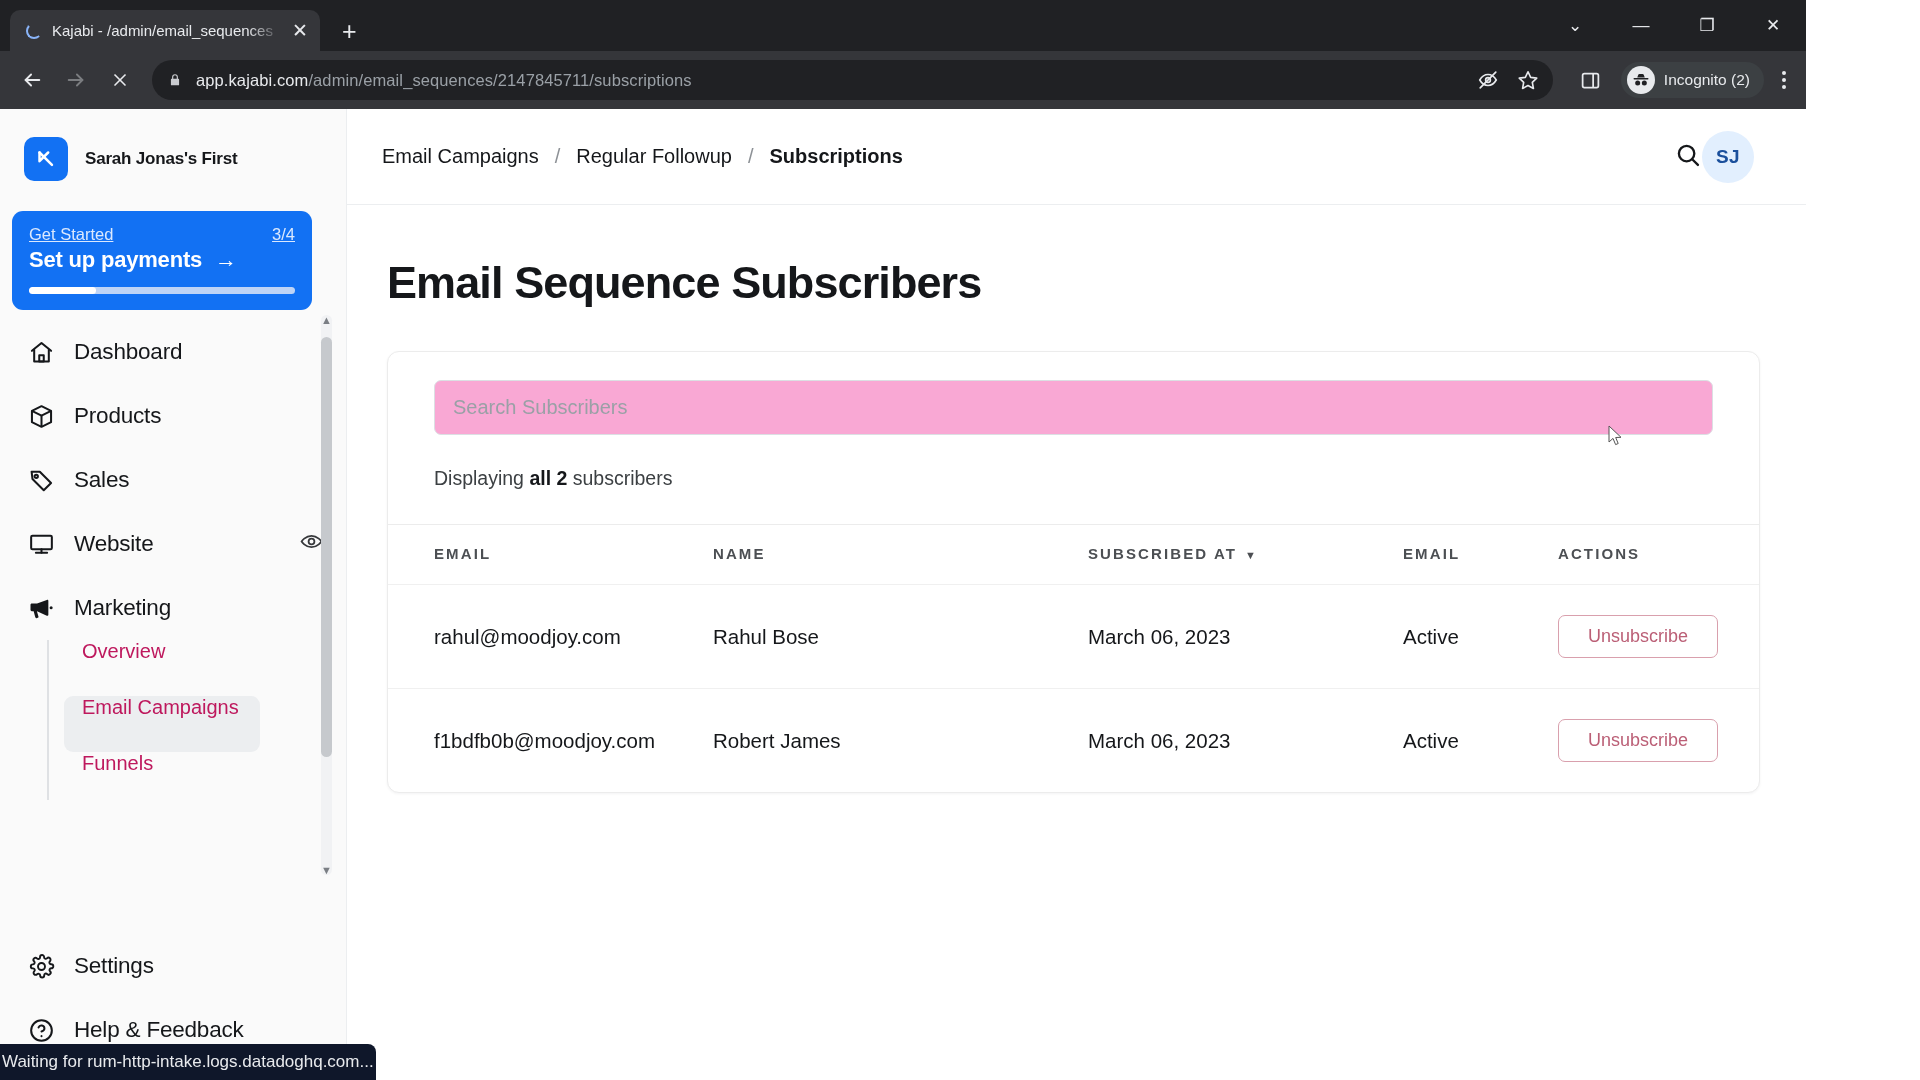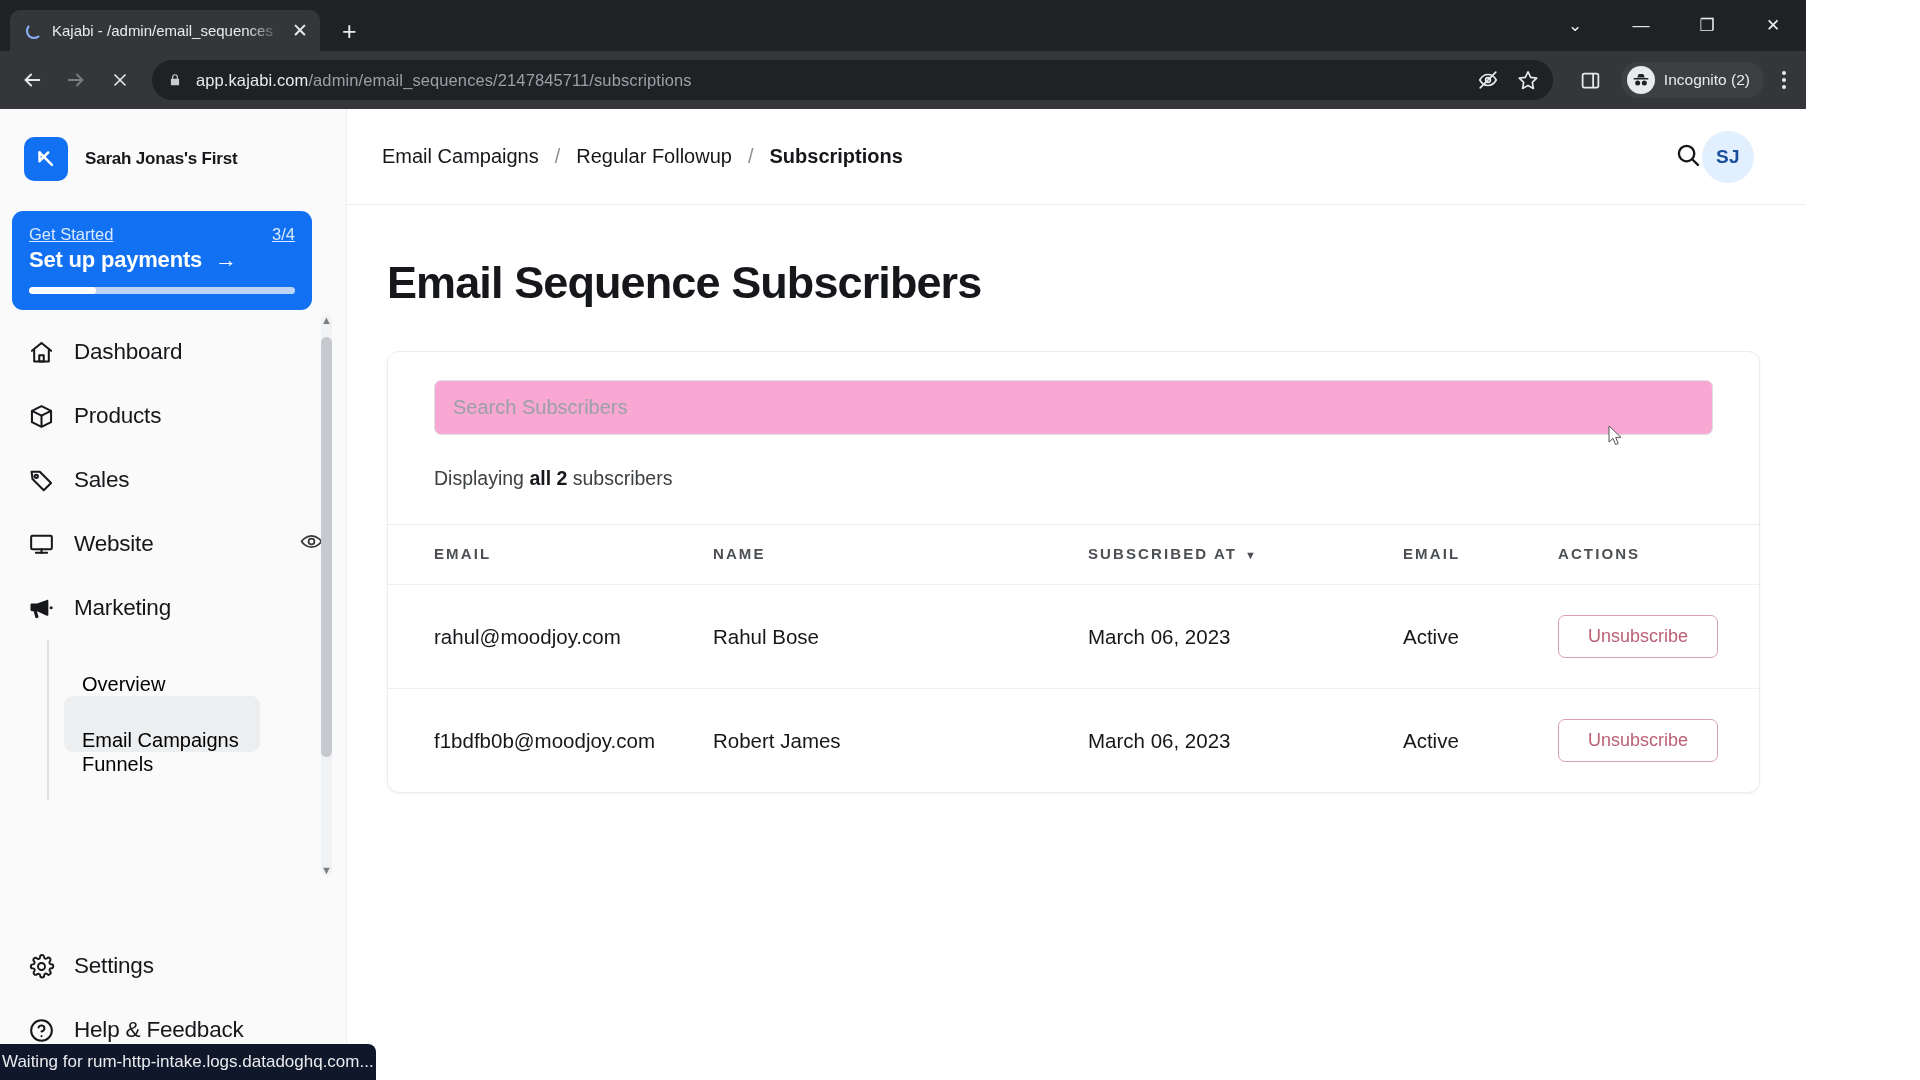--- a/index.html
+++ b/index.html
@@ -92,22 +92,22 @@
   .nav-item {
     display: flex; align-items: center; gap: 18px; height: 64px;
     padding-left: 26px; padding-right: 22px; color: #15171a; cursor: pointer;
     font-size: 22.5px; font-weight: 500; letter-spacing: -0.2px;
   }
   .nav-item .eye { margin-left: auto; opacity: .85; }
   .nav-ico { width: 30px; height: 30px; flex: 0 0 30px; display: flex; align-items: center; justify-content: center; }
   .subnav { position: relative; padding-left: 48px; }
   .subnav::before { content: ""; position: absolute; left: 47px; top: 0; bottom: -24px; width: 2px; background: #dfe1e4; }
   .sub-item {
-    display: flex; align-items: flex-end; height: 56px; margin-left: 16px; margin-right: 86px;
-    padding-left: 18px; border-radius: 9px; font-size: 20px; color: #000000; cursor: pointer;
+    display: flex; align-items: flex-start; height: 56px; margin-left: 16px; margin-right: 86px;
+    padding-left: 18px; border-radius: 9px; font-size: 20px; color: #be185d; cursor: pointer;
   }
   .sub-item.active { background: #eceef0; }
   .sub-item.clipped { height: 24px; overflow: hidden; }
 
   .side-scrollbar { position: absolute; right: 14px; top: 112px; width: 11px; height: 560px; }
   .ssb-track { position: absolute; inset: 0; background: #f1f2f4; border-radius: 6px; }
   .ssb-thumb { position: absolute; left: 0; width: 11px; top: 22px; height: 420px; background: #c6c9cd; border-radius: 6px; }
   .ssb-arrow { position: absolute; left: 0; width: 11px; height: 14px; display: flex; align-items: center; justify-content: center; color: #7a7e84; font-size: 11px; }
   .ssb-arrow.up { top: -2px; } .ssb-arrow.down { bottom: -2px; }
 

